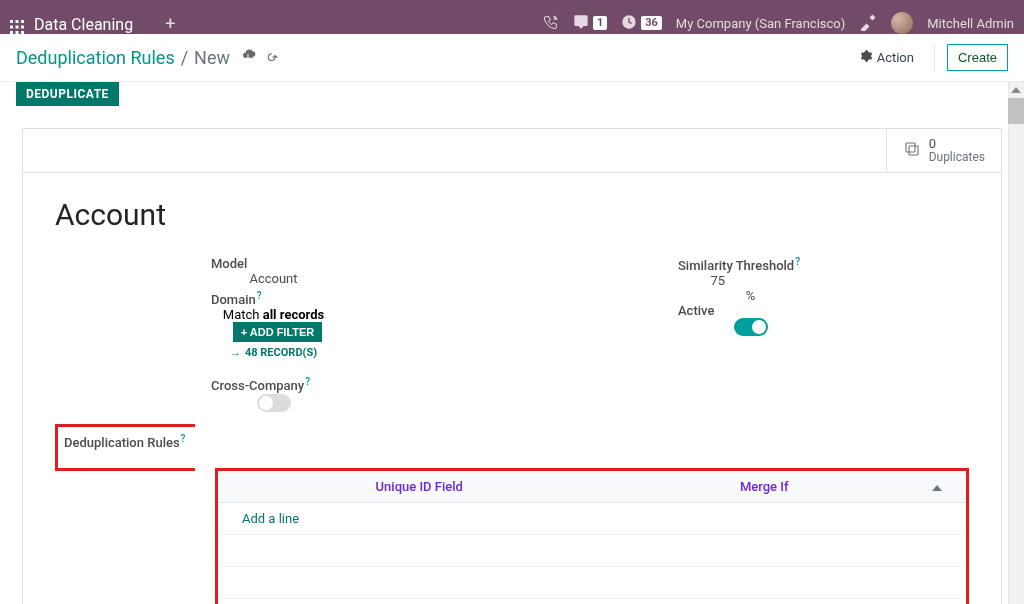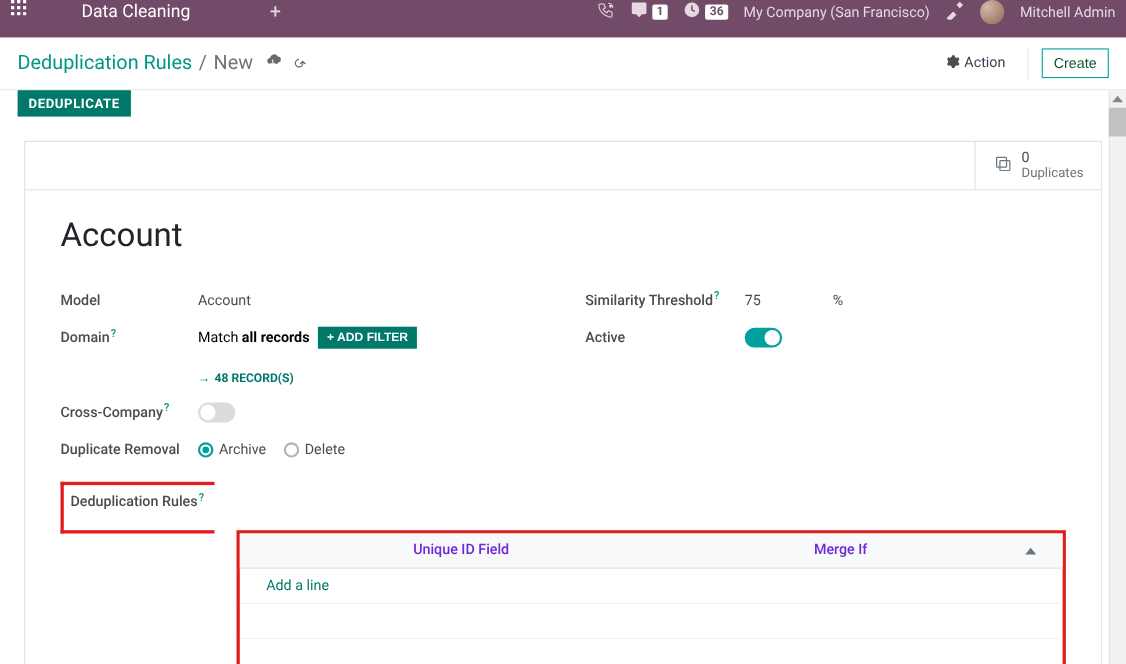--- a/index.html
+++ b/index.html
@@ -1,19 +1,19 @@
 <!DOCTYPE html>
 <html><head>
 <meta charset="utf-8">
 <style>
   * { box-sizing: border-box; margin: 0; padding: 0; }
   body { font-family: -apple-system, BlinkMacSystemFont, "Segoe UI", Roboto, Helvetica, Arial, sans-serif; font-size: 13px; color: #4c4c4c; background: #fff; width: 1024px; height: 604px; overflow: hidden; position: relative; }
   
   
-  .topbar { background: #714b67; height: 34px; display: flex; align-items: flex-start; color: #fff; padding: 0 10px; gap: 40px; }
+  .topbar { background: #714b67; height: 34px; display: flex; align-items: flex-end; color: #fff; padding: 0 10px; }
   .apps-icon svg { width: 14px; height: 14px; display:block; fill:#fff;}
   .brand { font-size: 16px; margin: 0 16px 0 10px; }
   .topnav { display: flex; gap: 18px; }
   .topnav a { color: #e6d9e2; font-size: 13px; cursor: pointer; }
   .plus { color: #e6d9e2; font-size: 18px; margin-left: 16px; cursor:pointer;}
   .topbar-spacer { flex: 1; }
   .top-right { display: flex; align-items: center; gap: 14px; color: #e6d9e2; font-size: 13px; }
   .badge-combo { display: flex; align-items: center; gap: 4px; cursor:pointer;}
   .badge { background: #fff; color: #714b67; font-size: 11px; font-weight:700; padding: 0 4px; border-radius: 2px; line-height: 14px; }
   .avatar { width: 22px; height: 22px; border-radius: 50%; background: radial-gradient(circle at 30% 30%, #d6b8a8, #8a6a55); display:inline-block;}
@@ -47,21 +47,21 @@
   .stat-btn { display:flex; align-items:center; gap:8px; padding:8px 16px; border-left:1px solid #dee2e6; cursor:pointer; color:#6c757d;}
   .stat-btn .count { font-size:13px; line-height:1; color:#4c4c4c;}
   .stat-btn .lbl { font-size:12px; }
   .copy-icon svg { width:18px; height:18px; stroke:#6c757d; fill:none; stroke-width:1.5;}
   
   .sheet-body { padding: 24px 32px 0 32px; }
   .record-title { font-size: 30px; color:#212529; margin-bottom: 24px; font-weight:400;}
   
   .form-grid { display:flex; gap:40px; }
   .col { flex:1; }
-  .field-row { display:flex; align-items:center; min-height:34px; }
+  .field-row { display:flex; align-items:center; min-height:34px;flex-direction:column; }
   .field-label { width:125px; font-size:13px; color:#4c4c4c; font-weight:500;}
   .field-label .help { color:#009688; font-size:10px; vertical-align:super; margin-left:1px;}
   .field-value { font-size:13px; color:#4c4c4c;}
   .domain-text { font-size:13px; color:#000000;}
   .domain-text b { font-weight:700;}
   .add-filter-btn { background:#00796b; color:#fff; border:none; padding:4px 8px; font-size:11px; font-weight:700; margin-left:8px; cursor:pointer;}
   .records-link { color:#00796b; font-size:11px; font-weight:700; cursor:pointer; display:flex; align-items:center; gap:4px; margin-top:4px;}
   .records-link .arrow { font-weight:700;}
   
   
@@ -209,31 +209,20 @@
                 <span class="arrow">→</span>
                 <span>48 RECORD(S)</span>
               </span>
           </div>
           <div class="field-row">
             <span class="field-label"><span>Cross-Company</span><span class="help">?</span></span>
             <span class="toggle off">
                 <span class="knob"></span>
               </span>
           </div>
-          <div class="field-row">
-            <span class="field-label">Duplicate Removal</span>
-            <span class="radio checked">
-                <span class="radio-dot"></span>
-                <span>Archive</span>
-              </span>
-            <span class="radio">
-                <span class="radio-dot"></span>
-                <span>Delete</span>
-              </span>
-          </div>
           <div style="display:flex;align-items:flex-start;">
             <span class="dedup-label-box">
               <span class="field-label"><span>Deduplication Rules</span><span class="help">?</span></span>
             </span>
           </div>
         </div>
 
         <div class="col">
           <div class="field-row">
             <span class="field-label" style="width:145px"><span>Similarity Threshold</span><span class="help">?</span></span>

